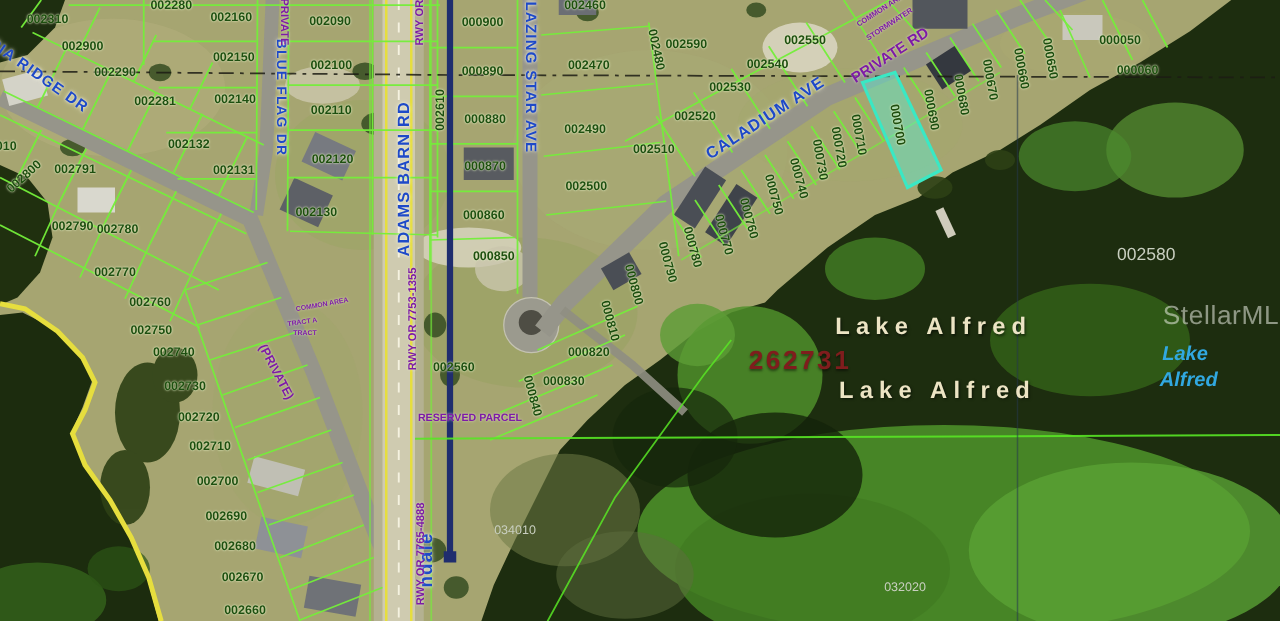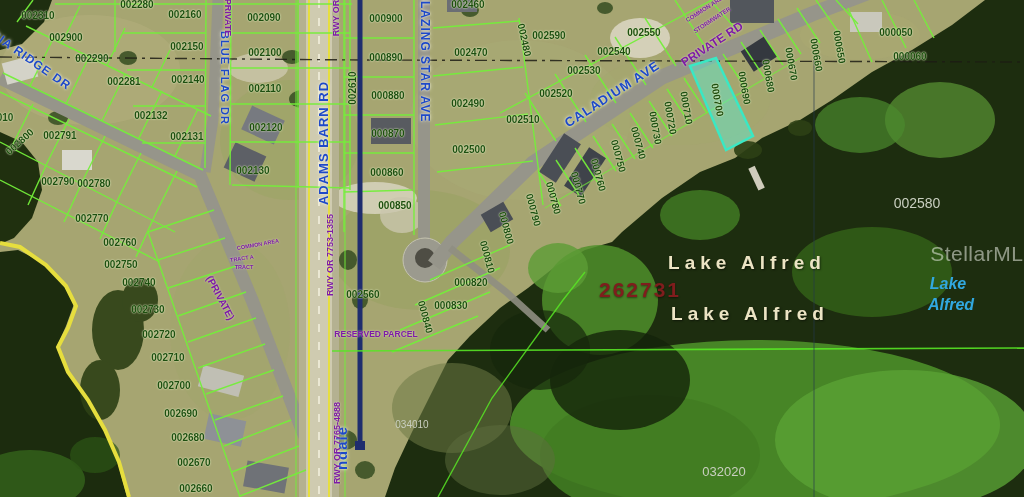--- a/index.html
+++ b/index.html
@@ -324,21 +324,21 @@
       <span class="lbl pu" style="left: 330px; top: 255px; --r: -90deg; font-size: 9px;">RWY OR 7753-1355</span>
       <span class="lbl pu" style="left: 337px; top: 443px; --r: -90deg; font-size: 9px;">RWY OR 7765-4888</span>
       <span class="lbl pu" style="left: 258px; top: 245px; --r: -10deg; font-size: 5.5px;">COMMON AREA</span>
       <span class="lbl pu" style="left: 242px; top: 259px; --r: -8deg; font-size: 5.5px;">TRACT A</span>
       <span class="lbl pu" style="left: 244px; top: 268px; --r: 0deg; font-size: 5.5px;">TRACT</span>
       <span class="lbl pu" style="left: 706px; top: 8px; --r: -33deg; font-size: 6px;">COMMON AREA</span>
       <span class="lbl pu" style="left: 712px; top: 20px; --r: -33deg; font-size: 6px;">STORMWATER</span>
       <span class="lbl pu" style="left: 376px; top: 334px; --r: 0deg; font-size: 8.5px;">RESERVED PARCEL</span>
       <span class="lbl g" style="left: 917px; top: 203px; --r: 0deg; font-size: 14px;">002580</span>
       <span class="lbl g" style="left: 412px; top: 425px; --r: 0deg; font-size: 10px;">034010</span>
-      <span class="lbl g" style="left: 724px; top: 471px; --r: 0deg; font-size: 13px;">032020</span>
+      <span class="lbl g" style="left: 724px; top: 471px; --r: 0deg; font-size: 10px;">032020</span>
       <span class="lbl num" style="left: 640px; top: 262px; --r: 0deg; font-size: 21px; letter-spacing: 2px;">262731</span>
       <span class="lbl lake" style="left: 747px; top: 262px; --r: 0deg; font-size: 19px; letter-spacing: 5px;">Lake Alfred</span>
       <span class="lbl lake" style="left: 750px; top: 313px; --r: 0deg; font-size: 19px; letter-spacing: 5px;">Lake Alfred</span>
       <span class="lbl lakec" style="left: 948px; top: 284px; --r: 0deg; font-size: 16px;">Lake</span>
       <span class="lbl lakec" style="left: 951px; top: 305px; --r: 0deg; font-size: 16px;">Alfred</span>
     </div>
 
   <span class="lbl wm" style="left:984px;top:253px;--r:0deg;position:absolute;">StellarMLS</span>
 </div>
 

